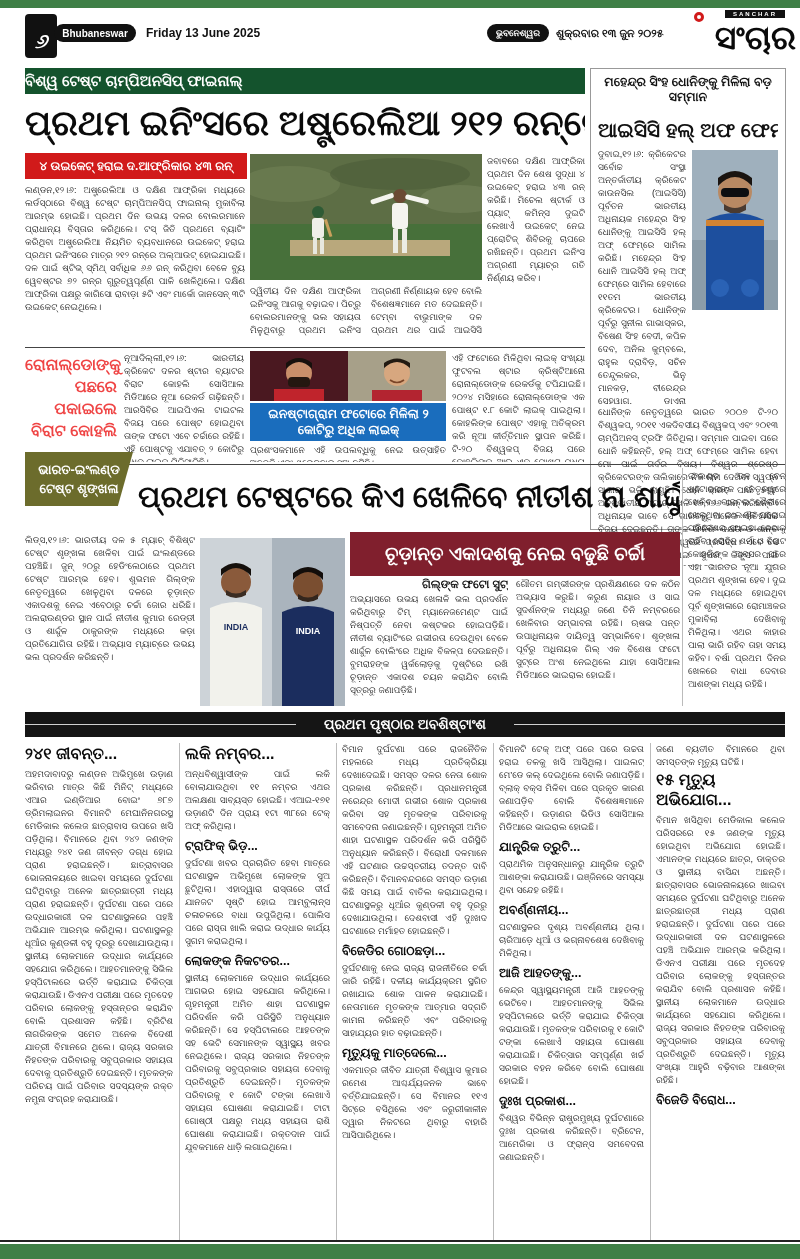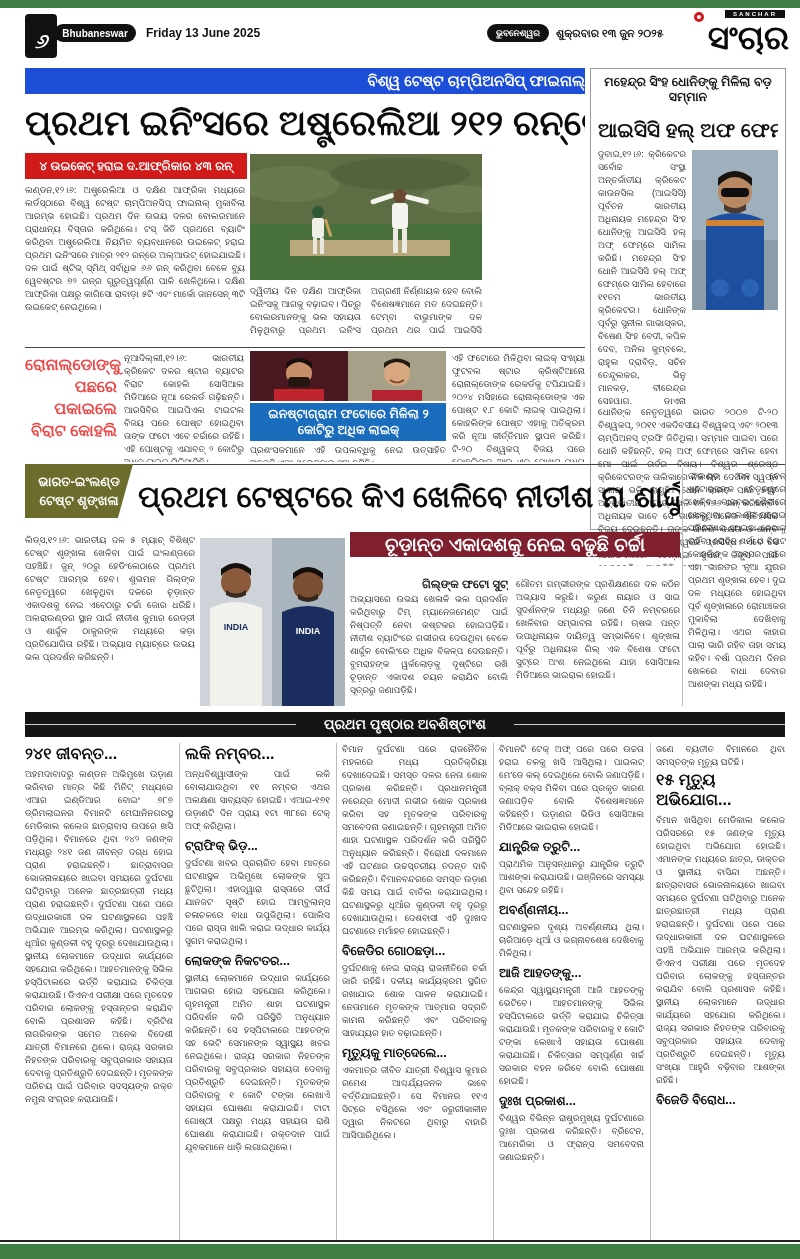--- a/index.html
+++ b/index.html
@@ -3,21 +3,21 @@
 <meta charset="utf-8">
 <style>
   html,body{margin:0;padding:0;background:#e8e8e8;}
   .page{position:relative;width:800px;height:1259px;background:#ffffff;overflow:hidden;
         font-family:"Liberation Sans","DejaVu Sans",sans-serif;color:#111;}
   .abs{position:absolute;}
   .greenbar{background:#3f7f46;}
   .pill{background:#111;color:#fff;border-radius:10px;display:flex;align-items:center;justify-content:center;font-weight:bold;}
   .bodytext{font-size:9px;line-height:13px;text-align:justify;color:#1a1a1a;overflow:hidden;}
   .dateline{font-weight:normal;}
-  .kicker{background:#1d4ed8;color:#fff;display:flex;align-items:center;justify-content:flex-end;
+  .kicker{background:#14532d;color:#fff;display:flex;align-items:center;justify-content:flex-start;
           font-weight:bold;font-size:15px;}
   .mainhead{font-weight:bold;color:#0a0a0a;text-align:center;white-space:nowrap;overflow:hidden;}
   .redbar{background:#d11a1a;color:#fff;display:flex;align-items:center;justify-content:center;
           font-weight:bold;font-size:12px;white-space:nowrap;overflow:hidden;}
   .bluecap{background:#1a6dbd;color:#fff;display:flex;align-items:center;justify-content:center;
            text-align:center;font-weight:bold;font-size:12.5px;line-height:16px;padding:2px 6px;box-sizing:border-box;}
   .maroonbox{background:#801f2d;color:#fff;display:flex;align-items:center;justify-content:center;
              font-weight:bold;font-size:19px;white-space:nowrap;overflow:hidden;}
   .olivetag{background:#6c6c2c;color:#fff;font-weight:bold;font-size:13px;line-height:19px;text-align:center;
             display:flex;flex-direction:column;justify-content:center;
@@ -57,21 +57,21 @@
     <div class="abs pill" style="left:487px;top:16px;width:62px;height:18px;font-size:9px;">
       <span>ଭୁବନେଶ୍ୱର</span>
     </div>
     <div class="abs" style="left:556px;top:19px;font-size:11px;font-weight:bold;">ଶୁକ୍ରବାର ୧୩ ଜୁନ ୨୦୨୫</div>
 
     <div class="abs" style="left:660px;top:0px;width:125px;height:54px;">
       <div class="abs" style="right:0;top:2px;background:#111;color:#fff;font-size:6px;font-weight:bold;letter-spacing:2px;padding:1px 8px;">
         <span>SANCHAR</span>
       </div>
       <div class="abs" style="left:34px;top:4px;width:10px;height:10px;border:3px solid #d11a1a;border-radius:50%;box-sizing:border-box;"></div>
-      <div class="abs" style="left:4px;top:10px;width:125px;text-align:right;font-size:33px;font-weight:bold;color:#0a0a0a;line-height:40px;">ସଂଚାର</div>
+      <div class="abs" style="left:11px;top:10px;width:125px;text-align:right;font-size:33px;font-weight:bold;color:#0a0a0a;line-height:40px;">ସଂଚାର</div>
     </div>
   </div>
 
   <div class="abs kicker" style="left:25px;top:68px;width:560px;height:26px;">
     <span>ବିଶ୍ୱ ଟେଷ୍ଟ ଚାମ୍ପିଅନସିପ୍ ଫାଇନାଲ୍</span>
   </div>
   <div class="abs mainhead" style="left:25px;top:98px;width:560px;height:52px;font-size:35px;line-height:50px;">ପ୍ରଥମ ଇନିଂସରେ ଅଷ୍ଟ୍ରେଲିଆ ୨୧୨ ରନ୍‌ରେ ଅଲ୍‌ଆଉଟ୍</div>
 
   <div class="abs redbar" style="left:25px;top:153px;width:222px;height:26px;">
     <span>୪ ଉଇକେଟ୍ ହରାଇ ଦ.ଆଫ୍ରିକାର ୪୩ ରନ୍</span>
@@ -97,20 +97,23 @@
       <rect x="120" y="46" width="24" height="5" rx="2" fill="#f4f4ee" transform="rotate(-18 120 46)"></rect>
       <rect x="156" y="40" width="24" height="5" rx="2" fill="#f4f4ee" transform="rotate(14 156 40)"></rect>
       <rect x="143" y="75" width="5" height="24" fill="#ecece4"></rect>
       <rect x="152" y="75" width="5" height="24" fill="#ecece4"></rect>
     </svg>
   </div>
 
   <div class="abs bodytext" style="left:25px;top:184px;width:220px;height:160px;">
     <span class="dateline">ଲଣ୍ଡନ,୧୨।୬:</span>
     <span>ଅଷ୍ଟ୍ରେଲିଆ ଓ ଦକ୍ଷିଣ ଆଫ୍ରିକା ମଧ୍ୟରେ ଲର୍ଡସ୍‌ଠାରେ ବିଶ୍ୱ ଟେଷ୍ଟ ଚାମ୍ପିଅନସିପ୍ ଫାଇନାଲ୍ ମୁକାବିଲା ଆରମ୍ଭ ହୋଇଛି। ପ୍ରଥମ ଦିନ ଉଭୟ ଦଳର ବୋଲରମାନେ ପ୍ରାଧାନ୍ୟ ବିସ୍ତାର କରିଥିଲେ। ଟସ୍ ଜିତି ପ୍ରଥମେ ବ୍ୟାଟିଂ କରିଥିବା ଅଷ୍ଟ୍ରେଲିଆ ନିୟମିତ ବ୍ୟବଧାନରେ ଉଇକେଟ୍ ହରାଇ ପ୍ରଥମ ଇନିଂସରେ ମାତ୍ର ୨୧୨ ରନ୍‌ରେ ଅଲ୍‌ଆଉଟ୍ ହୋଇଯାଇଛି। ଦଳ ପାଇଁ ଷ୍ଟିଭ୍ ସ୍ମିଥ୍ ସର୍ବାଧିକ ୬୬ ରନ୍ କରିଥିବା ବେଳେ ବ୍ୟୁ ୱେବଷ୍ଟର ୭୨ ରନ୍‌ର ଗୁରୁତ୍ୱପୂର୍ଣ୍ଣ ପାଳି ଖେଳିଥିଲେ। ଦକ୍ଷିଣ ଆଫ୍ରିକା ପକ୍ଷରୁ କାଗିସୋ ରାବାଡ଼ା ୫ଟି ଏବଂ ମାର୍କୋ ଜାନସେନ୍ ୩ଟି ଉଇକେଟ୍ ନେଇଥିଲେ।</span>
+  </div>
+  <div class="abs bodytext" style="left:487px;top:155px;width:98px;height:188px;">
+    <span>ଜବାବରେ ଦକ୍ଷିଣ ଆଫ୍ରିକା ପ୍ରଥମ ଦିନ ଶେଷ ସୁଦ୍ଧା ୪ ଉଇକେଟ୍ ହରାଇ ୪୩ ରନ୍ କରିଛି। ମିଚେଲ ଷ୍ଟାର୍କ ଓ ପ୍ୟାଟ୍ କମିନ୍ସ ଦୁଇଟି ଲେଖାଏଁ ଉଇକେଟ୍ ନେଇ ପ୍ରୋଟିଜ୍ ଶିବିରକୁ ଚାପରେ ରଖିଛନ୍ତି। ପ୍ରଥମ ଇନିଂସ ଅଗ୍ରଣୀ ମ୍ୟାଚ୍‌ର ଗତି ନିର୍ଣ୍ଣୟ କରିବ।</span>
   </div>
   <div class="abs bodytext" style="left:250px;top:285px;width:232px;height:58px;column-count:2;column-gap:10px;">
     <span>ଦ୍ୱିତୀୟ ଦିନ ଦକ୍ଷିଣ ଆଫ୍ରିକା ଇନିଂସକୁ ଆଗକୁ ବଢ଼ାଇବ। ପିଚ୍‌ରୁ ବୋଲରମାନଙ୍କୁ ଭଲ ସହାୟତା ମିଳୁଥିବାରୁ ପ୍ରଥମ ଇନିଂସ ଅଗ୍ରଣୀ ନିର୍ଣ୍ଣାୟକ ହେବ ବୋଲି ବିଶେଷଜ୍ଞମାନେ ମତ ଦେଇଛନ୍ତି। ଟେମ୍ବା ବାଭୁମାଙ୍କ ଦଳ ପ୍ରଥମ ଥର ପାଇଁ ଆଇସିସି ଟାଇଟଲ ଜିତିବାକୁ ଲକ୍ଷ୍ୟ ରଖିଥିବା ବେଳେ ଅଷ୍ଟ୍ରେଲିଆ ଟାଇଟଲ ବଜାୟ ରଖିବାକୁ ଚାହୁଁଛି। ମ୍ୟାଚ୍ ଏବେ ରୋଚକ ସ୍ଥିତିରେ ପହଞ୍ଚିଛି।</span>
   </div>
 
   <div class="abs hr" style="left:25px;top:347px;width:560px;"></div>
 
   <div class="abs" style="left:25px;top:354px;width:92px;height:108px;font-size:16px;line-height:22px;font-weight:bold;text-align:right;color:#ef4444;">ରୋନାଲ୍ଡୋଙ୍କୁ ପଛରେ ପକାଇଲେ ବିରାଟ କୋହଲି</div>
   <div class="abs bodytext" style="left:124px;top:352px;width:120px;height:110px;">
     <span class="dateline">ନୂଆଦିଲ୍ଲୀ,୧୨।୬:</span>
@@ -162,21 +165,21 @@
       <span class="dateline">ଦୁବାଇ,୧୨।୬:</span>
       <span>କ୍ରିକେଟର ସର୍ବୋଚ୍ଚ ସଂସ୍ଥା ଅନ୍ତର୍ଜାତୀୟ କ୍ରିକେଟ କାଉନସିଲ (ଆଇସିସି) ପୂର୍ବତନ ଭାରତୀୟ ଅଧିନାୟକ ମହେନ୍ଦ୍ର ସିଂହ ଧୋନିଙ୍କୁ ଆଇସିସି ହଲ୍ ଅଫ୍ ଫେମ୍‌ରେ ସାମିଲ କରିଛି। ମହେନ୍ଦ୍ର ସିଂହ ଧୋନି ଆଇସିସି ହଲ୍ ଅଫ୍ ଫେମ୍‌ରେ ସାମିଲ ହେବାରେ ୧୧ତମ ଭାରତୀୟ କ୍ରିକେଟର। ଧୋନିଙ୍କ ପୂର୍ବରୁ ସୁନୀଲ ଗାଭାସ୍କର, ବିଷେଣ ସିଂହ ବେଦୀ, କପିଳ ଦେବ, ଅନିଲ କୁମ୍ବଲେ, ରାହୁଲ ଦ୍ରାବିଡ଼, ସଚିନ ତେନ୍ଦୁଲକର, ଭିନୁ ମାନକଡ଼, ବୀରେନ୍ଦ୍ର ସେହୱାଗ, ଡାଏନା ଏଡୁଲଜୀ ଓ ନୀତୂ ଡେଭିଡ଼ ଏହି ସମ୍ମାନ ପାଇଛନ୍ତି। ଏହି ବର୍ଷ ଧୋନିଙ୍କ ସହ ଆଉ ଛଅ ଜଣ କ୍ରିକେଟରଙ୍କୁ ମଧ୍ୟ ସ୍ଥାନ ମିଳିଛି।</span>
     </div>
     <div class="bodytext" style="height:160px;margin-top:2px;">
       <span>ଧୋନିଙ୍କ ନେତୃତ୍ୱରେ ଭାରତ ୨୦୦୭ ଟି-୨୦ ବିଶ୍ୱକପ୍, ୨୦୧୧ ଏକଦିବସୀୟ ବିଶ୍ୱକପ୍ ଏବଂ ୨୦୧୩ ଚାମ୍ପିଅନସ୍ ଟ୍ରଫି ଜିତିଥିଲା। ସମ୍ମାନ ପାଇବା ପରେ ଧୋନି କହିଛନ୍ତି, ହଲ୍ ଅଫ୍ ଫେମ୍‌ରେ ସାମିଲ ହେବା ମୋ ପାଇଁ ଗର୍ବର ବିଷୟ। ବିଶ୍ୱର ଶ୍ରେଷ୍ଠ କ୍ରିକେଟରଙ୍କ ତାଲିକାରେ ନିଜ ନାମ ଦେଖିବା ସ୍ୱପ୍ନ ସାକାର ଭଳି ଲାଗୁଛି। ଧୋନି ଭାରତ ପାଇଁ ୫୩୮ ଅନ୍ତର୍ଜାତୀୟ ମ୍ୟାଚ୍ ଖେଳି ୧୭,୨୬୬ ରନ୍ କରିଛନ୍ତି। ଅଧିନାୟକ ଭାବେ ସେ ଭାରତକୁ ଅନେକ ଐତିହାସିକ ବିଜୟ ଦେଇଛନ୍ତି। ତାଙ୍କ ଫିନିଶିଂ ଦକ୍ଷତା ଓ ଶାନ୍ତ ନେତୃତ୍ୱ ପାଇଁ ସେ ବିଶ୍ୱରେ ପ୍ରସିଦ୍ଧ। ଏବେ ସେ ଆଇପିଏଲରେ ଚେନ୍ନାଇ ସୁପର କିଙ୍ଗ୍ସ ପାଇଁ ଖେଳୁଛନ୍ତି। ଆଇସିସି ଚେୟାରମ୍ୟାନ୍ ଜୟ ଶାହା ଧୋନିଙ୍କୁ ଅଭିନନ୍ଦନ ଜଣାଇଛନ୍ତି।</span>
     </div>
   </div>
 
   <div class="abs hr" style="left:25px;top:464px;width:760px;"></div>
 
-  <div class="abs olivetag" style="left:25px;top:464px;width:108px;height:54px;">
+  <div class="abs olivetag" style="left:25px;top:452px;width:108px;height:54px;">
     <span>ଭାରତ-ଇଂଲଣ୍ଡ</span>
     <span>ଟେଷ୍ଟ ଶୃଙ୍ଖଳା</span>
   </div>
   <div class="abs" style="left:138px;top:474px;width:542px;height:48px;font-size:30px;line-height:46px;font-weight:bold;white-space:nowrap;overflow:hidden;color:#0a0a0a;">ପ୍ରଥମ ଟେଷ୍ଟରେ କିଏ ଖେଳିବେ ନୀତୀଶ ନା ଶାର୍ଦ୍ଦୁଳ?</div>
 
   <div class="abs bodytext" style="left:25px;top:534px;width:170px;height:172px;">
     <span class="dateline">ଲିଡ୍ସ,୧୨।୬:</span>
     <span>ଭାରତୀୟ ଦଳ ୫ ମ୍ୟାଚ୍ ବିଶିଷ୍ଟ ଟେଷ୍ଟ ଶୃଙ୍ଖଳା ଖେଳିବା ପାଇଁ ଇଂଲଣ୍ଡରେ ପହଞ୍ଚିଛି। ଜୁନ୍ ୨୦ରୁ ହେଡିଂଲେଠାରେ ପ୍ରଥମ ଟେଷ୍ଟ ଆରମ୍ଭ ହେବ। ଶୁଭମନ ଗିଲ୍‌ଙ୍କ ନେତୃତ୍ୱରେ ଖେଳୁଥିବା ଦଳରେ ଚୂଡ଼ାନ୍ତ ଏକାଦଶକୁ ନେଇ ଏବେଠାରୁ ଚର୍ଚ୍ଚା ଜୋର ଧରିଛି। ଅଲରାଉଣ୍ଡର ସ୍ଥାନ ପାଇଁ ନୀତୀଶ କୁମାର ରେଡ୍ଡୀ ଓ ଶାର୍ଦ୍ଦୁଳ ଠାକୁରଙ୍କ ମଧ୍ୟରେ କଡ଼ା ପ୍ରତିଯୋଗିତା ରହିଛି। ଅଭ୍ୟାସ ମ୍ୟାଚ୍‌ରେ ଉଭୟ ଭଲ ପ୍ରଦର୍ଶନ କରିଛନ୍ତି।</span>
   </div>
 
@@ -190,21 +193,21 @@
       <path d="M10 70 q26 -12 52 0 l0 98 l-52 0 z" fill="#f2f2ec"></path>
       <text x="36" y="92" text-anchor="middle" font-size="9" font-weight="bold" fill="#1b2d5e">INDIA</text>
       <circle cx="108" cy="48" r="15" fill="#7a4e30"></circle>
       <path d="M93 42 q15 -16 30 0 l0 -7 q-15 -12 -30 0 z" fill="#120d0a"></path>
       <path d="M98 56 q10 7 20 0 l0 5 q-10 6 -20 0 z" fill="#33261d"></path>
       <path d="M82 74 q26 -12 52 0 l0 94 l-52 0 z" fill="#1b2d5e"></path>
       <text x="108" y="96" text-anchor="middle" font-size="9" font-weight="bold" fill="#ffffff">INDIA</text>
     </svg>
   </div>
 
-  <div class="abs maroonbox" style="left:350px;top:532px;width:330px;height:25px;">
+  <div class="abs maroonbox" style="left:350px;top:532px;width:330px;height:44px;">
     <span>ଚୂଡ଼ାନ୍ତ ଏକାଦଶକୁ ନେଇ ବଢୁଛି ଚର୍ଚ୍ଚା</span>
   </div>
 
   <div class="abs" style="left:350px;top:578px;width:158px;height:128px;overflow:hidden;">
     <div class="subheadline">ଗିଲ୍‌ଙ୍କ ଫଟୋ ସୁଟ୍</div>
     <div class="bodytext" style="height:112px;">
       <span>ଅଭ୍ୟାସରେ ଉଭୟ ଖେଳାଳି ଭଲ ପ୍ରଦର୍ଶନ କରିଥିବାରୁ ଟିମ୍ ମ୍ୟାନେଜମେଣ୍ଟ ପାଇଁ ନିଷ୍ପତ୍ତି ନେବା କଷ୍ଟକର ହୋଇପଡ଼ିଛି। ନୀତୀଶ ବ୍ୟାଟିଂରେ ଗଭୀରତା ଦେଉଥିବା ବେଳେ ଶାର୍ଦ୍ଦୁଳ ବୋଲିଂରେ ଅଧିକ ବିକଳ୍ପ ଦେଉଛନ୍ତି। ବୁମରାହଙ୍କ ୱର୍କଲୋଡ଼କୁ ଦୃଷ୍ଟିରେ ରଖି ଚୂଡ଼ାନ୍ତ ଏକାଦଶ ଚୟନ କରାଯିବ ବୋଲି ସୂତ୍ରରୁ ଜଣାପଡ଼ିଛି।</span>
     </div>
   </div>
   <div class="abs bodytext" style="left:516px;top:578px;width:164px;height:128px;">

